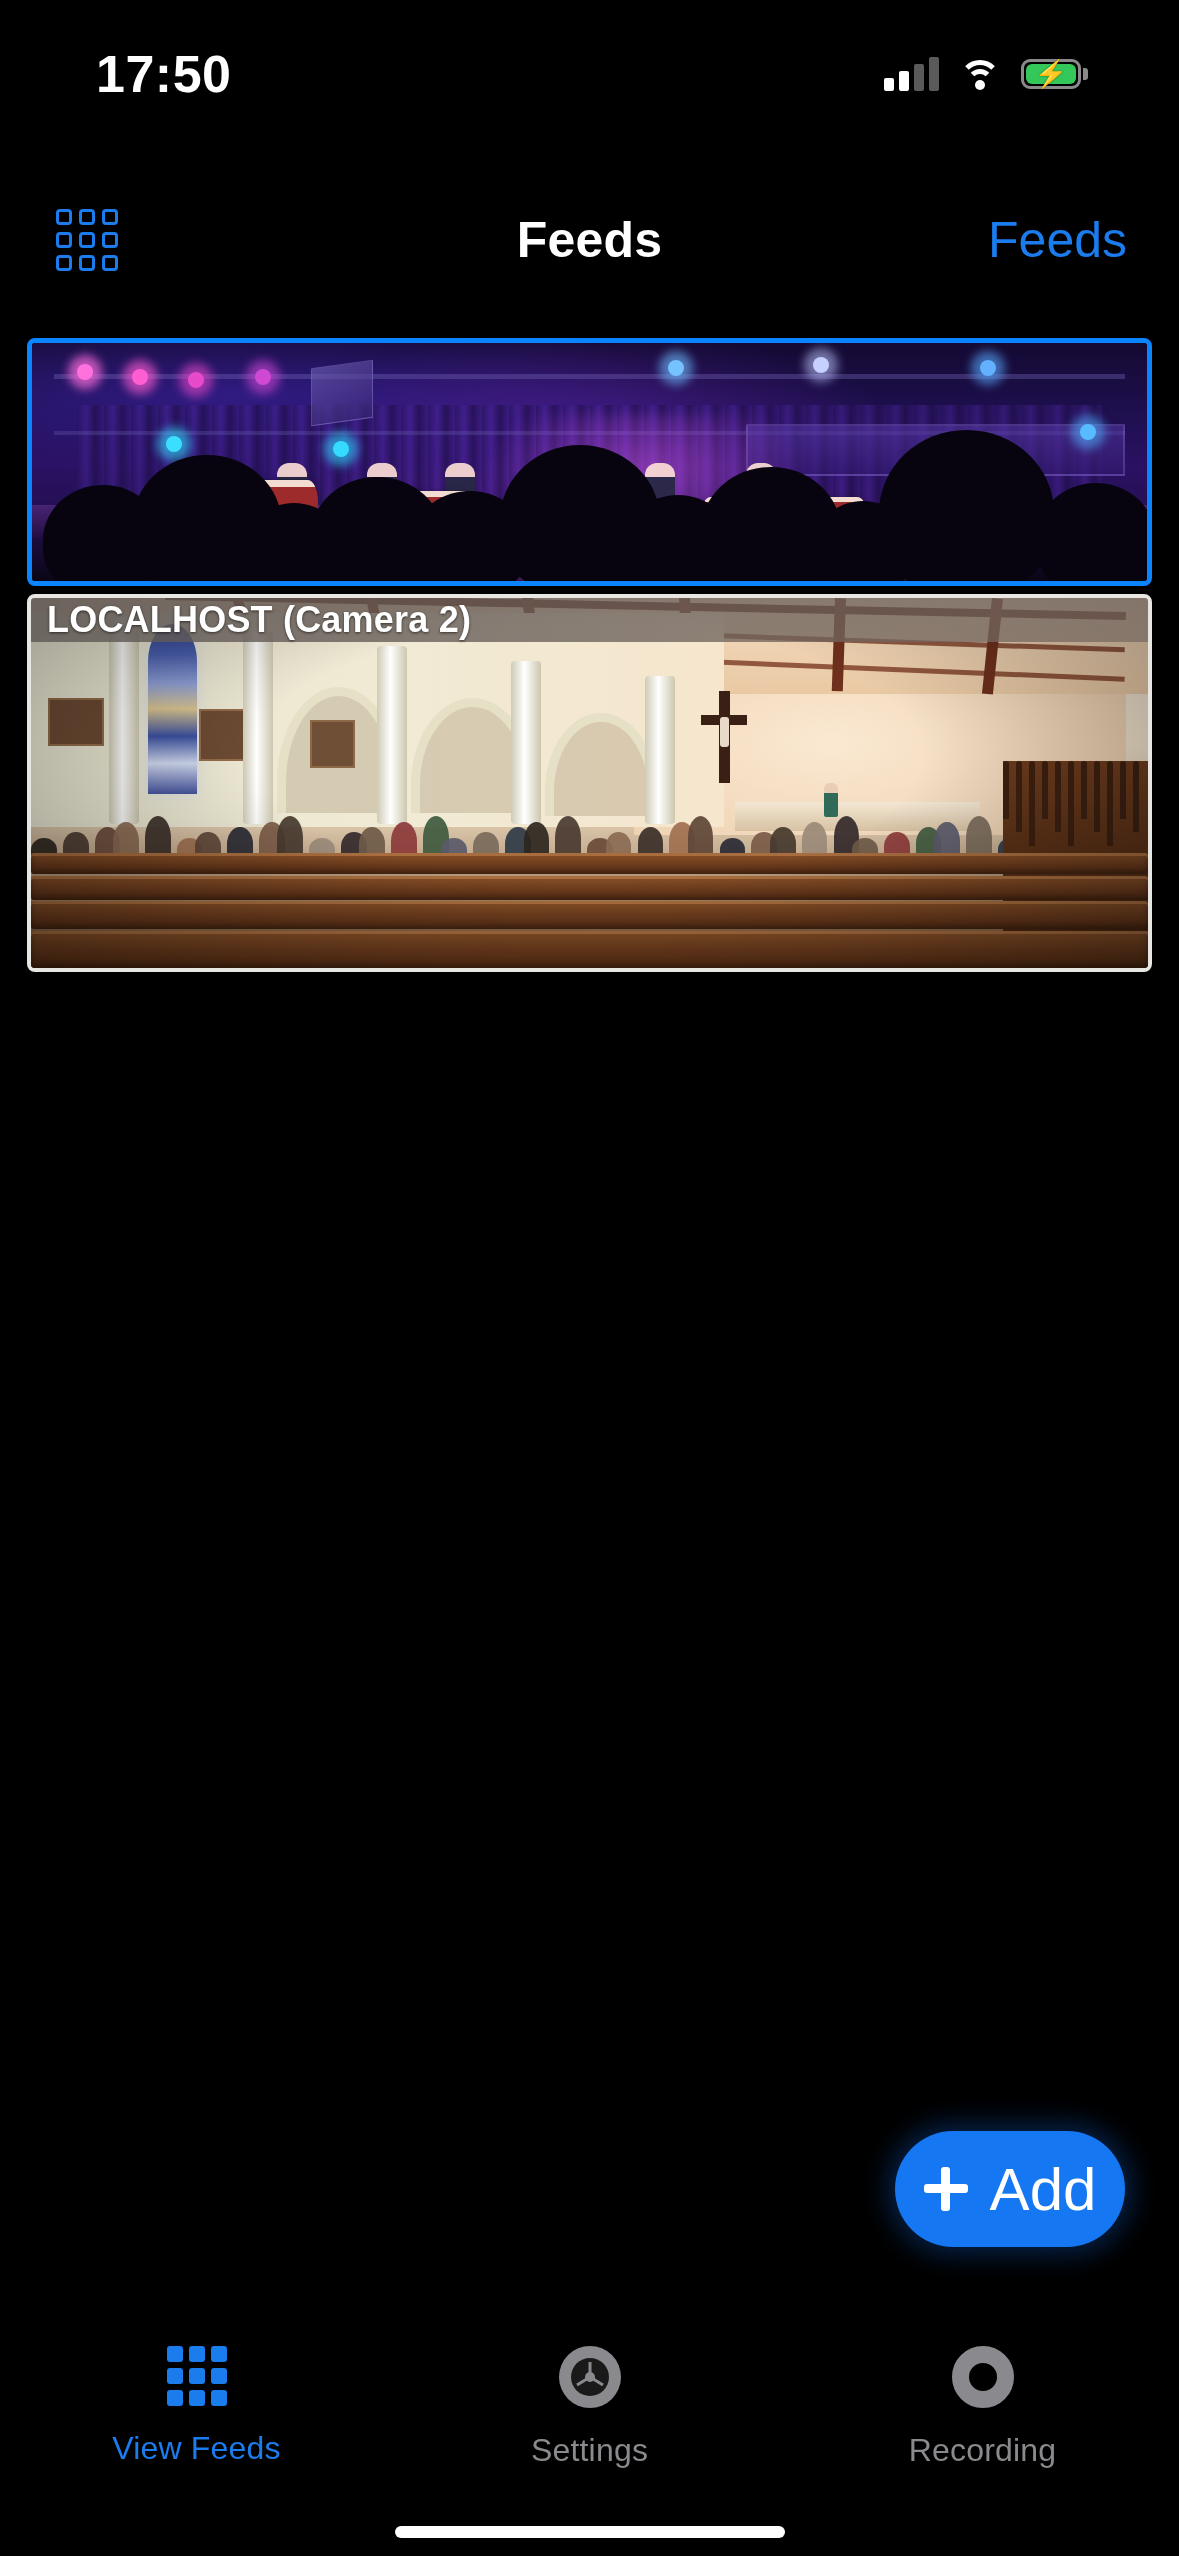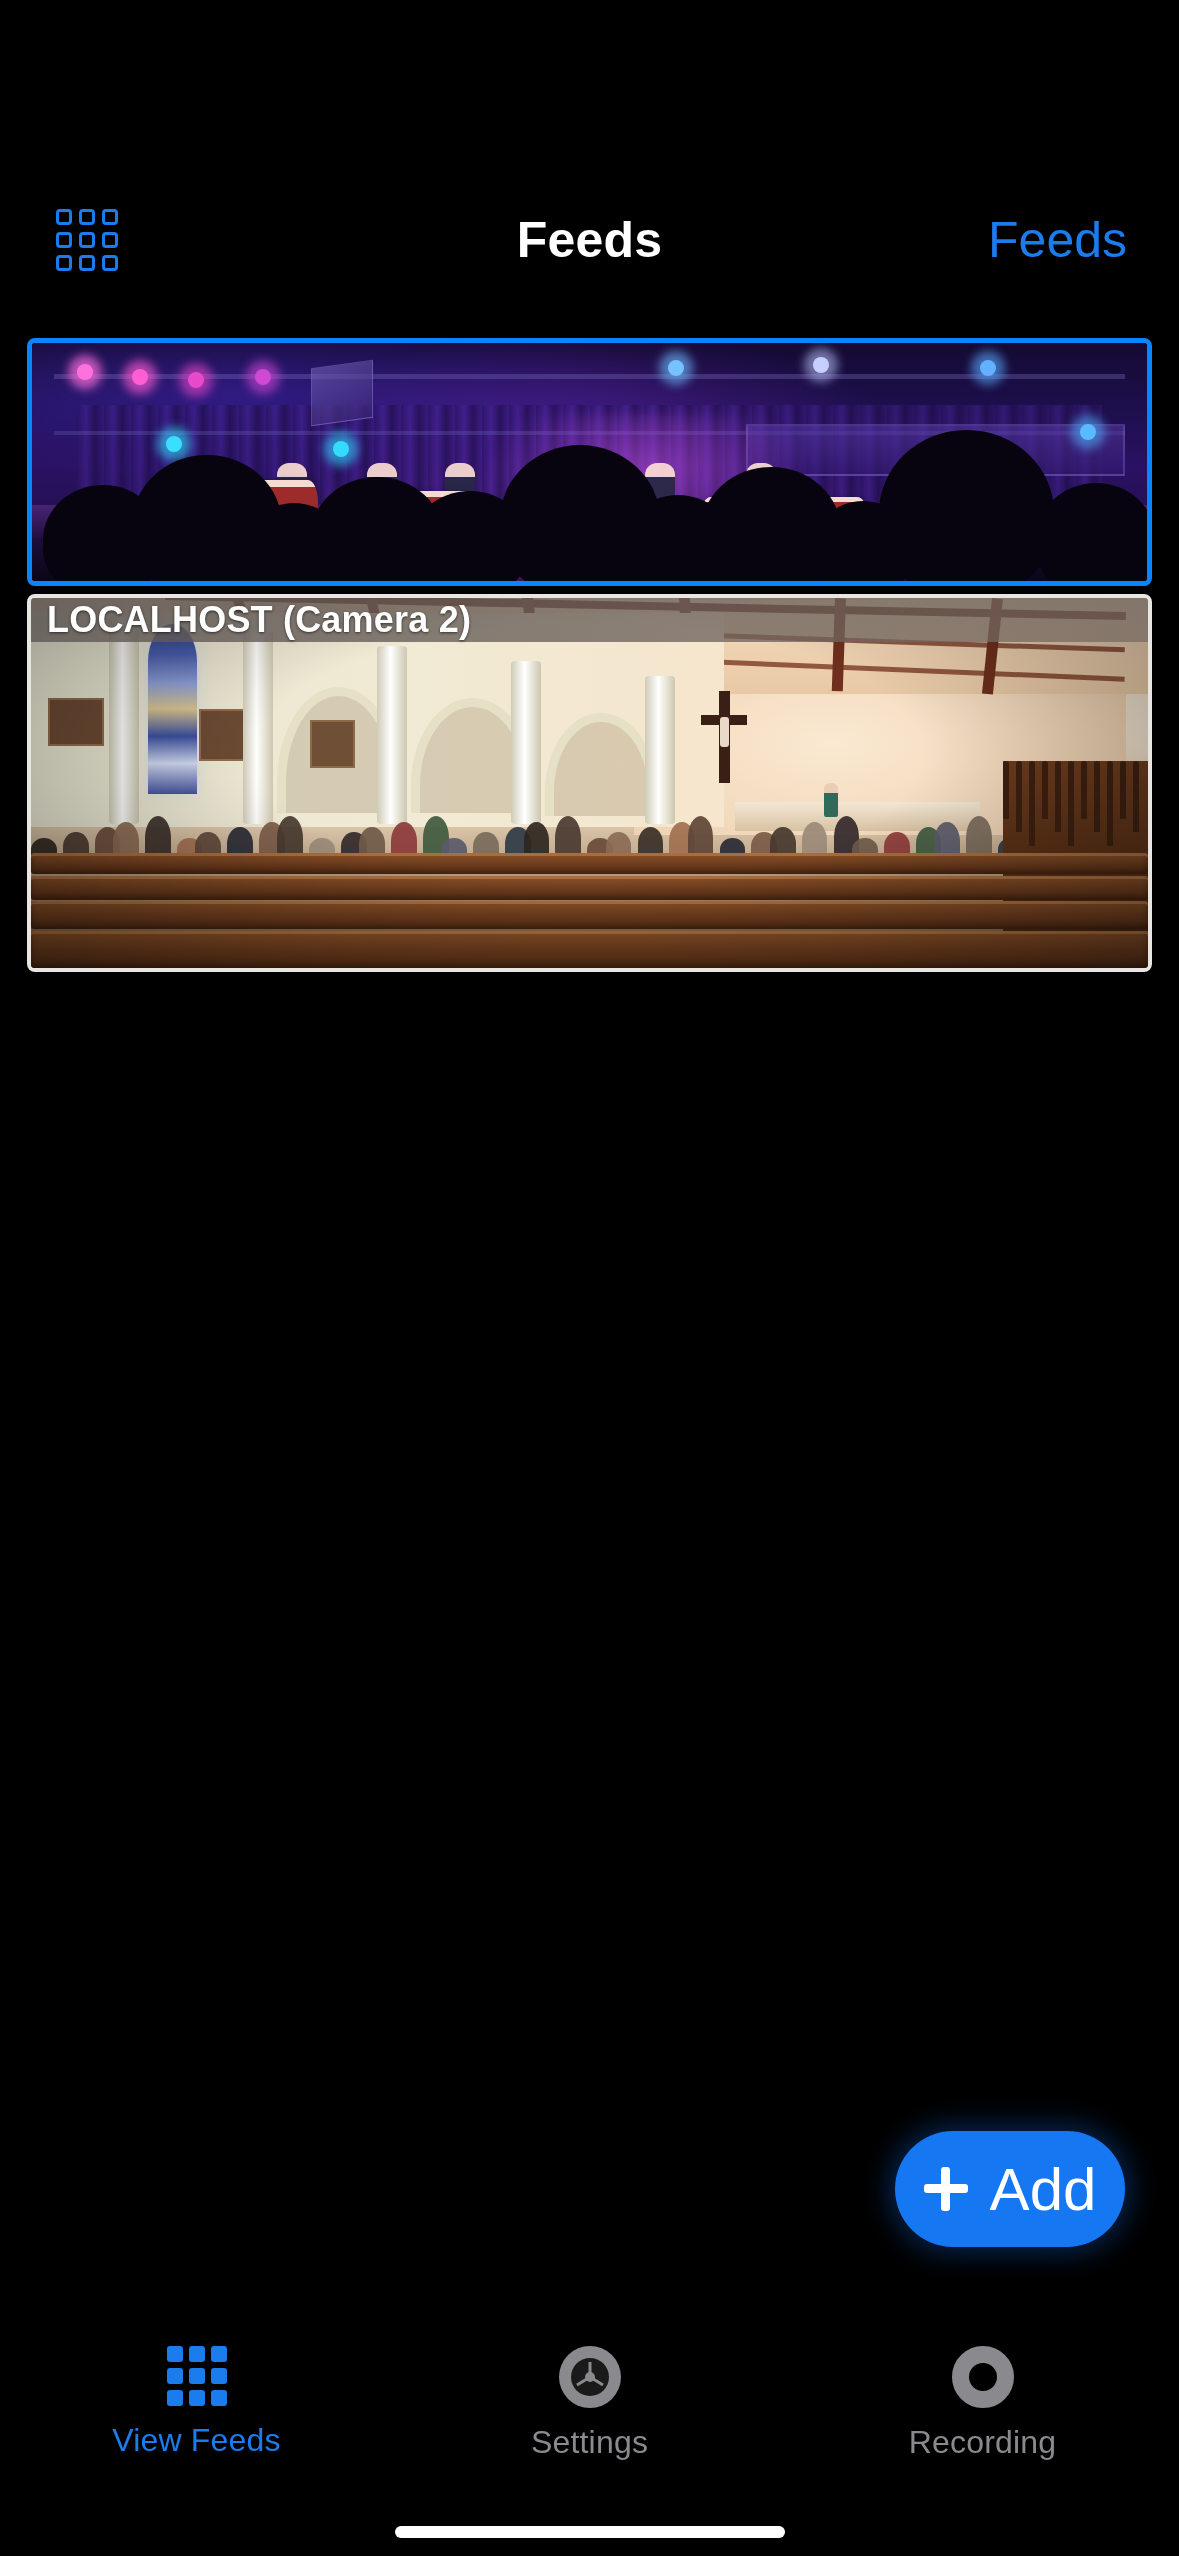--- a/index.html
+++ b/index.html
@@ -312,21 +312,21 @@
   }
   .add-plus::before { left:0; top:17px; width:44px; height:9px; }
   .add-plus::after  { top:0; left:17px; width:9px; height:44px; }
   .add-label { color:#fff; font-size:60px; font-weight:500; }
 
   
   .tabbar {
     position:absolute; left:0; bottom:0; width:1179px; height:236px;
     display:flex; align-items:flex-start; padding-top:26px; background:#000;
   }
-  .tab { flex:1; display:flex; flex-direction:column; align-items:center; gap:16px; }
+  .tab { flex:1; display:flex; flex-direction:column; align-items:center; gap:24px; }
   .tab-label { font-size:32px; letter-spacing:.2px; }
   .tab.active .tab-label { color:#1b7ced; }
   .tab.inactive .tab-label { color:#8a8a8e; }
 
   .ico-grid { display:grid; grid-template-columns:repeat(3,16px); grid-template-rows:repeat(3,16px); gap:6px; }
   .ico-grid span { width:16px; height:16px; background:#1b7ced; border-radius:3px; }
   .ico-record {
     width:62px; height:62px; border-radius:50%;
     border:17px solid #8a8a8e; background:transparent; box-sizing:border-box;
   }
@@ -337,20 +337,43 @@
   .home-indicator {
     position:absolute; left:50%; transform:translateX(-50%);
     bottom:18px; width:390px; height:12px; background:#fff; border-radius:6px;
   }
 </style>
 </head>
 <body>
 
 <div id="screen">
 
+  <div class="statusbar">
+    <div class="status-time">17:50</div>
+    <div class="status-right">
+      <div class="sig">
+        <span></span>
+          <span></span>
+          <span></span>
+          <span></span>
+      </div>
+      <div class="wifi">
+          <i></i>
+          <i></i>
+          <i></i>
+        </div>
+      <div class="battery">
+        <div class="shell">
+            <div class="fill"></div>
+          </div>
+        <div class="cap"></div>
+        <div class="bolt">⚡</div>
+      </div>
+    </div>
+  </div>
 
   <div class="navbar">
     <div class="nav-grid-btn">
       <span></span>
         <span></span>
         <span></span>
       <span></span>
         <span></span>
         <span></span>
       <span></span>

